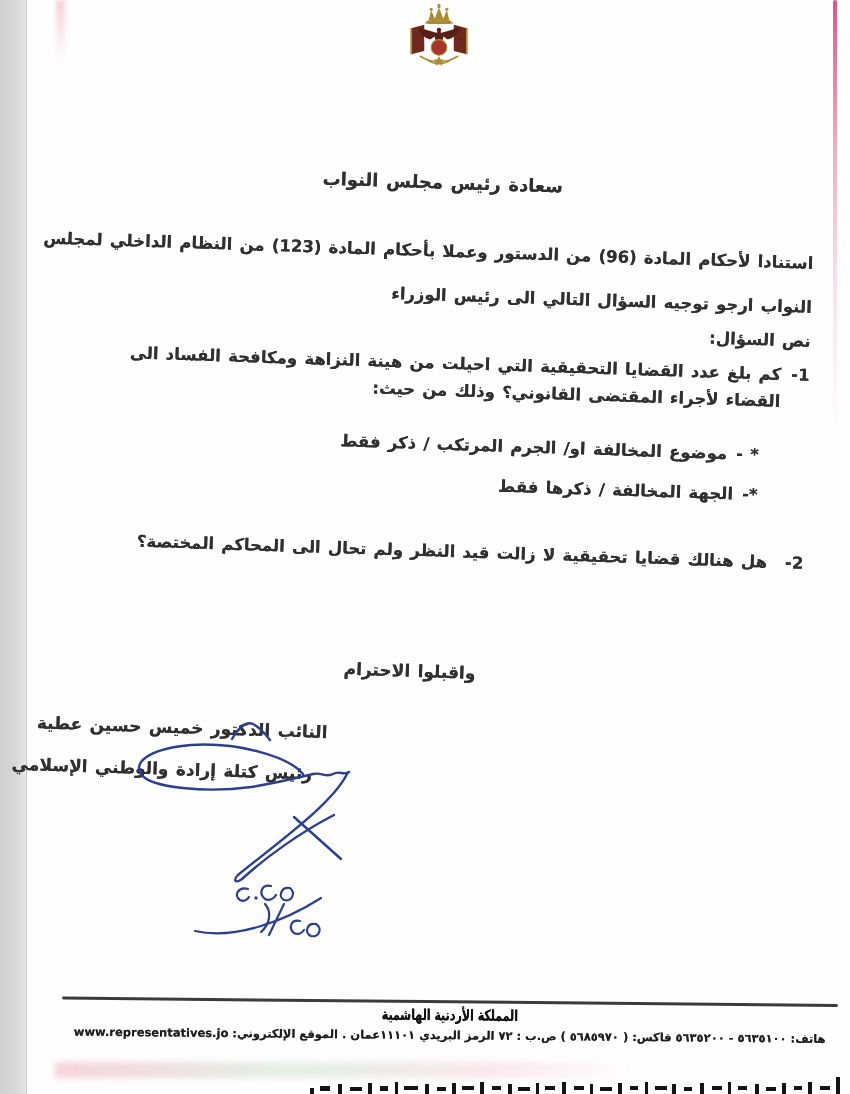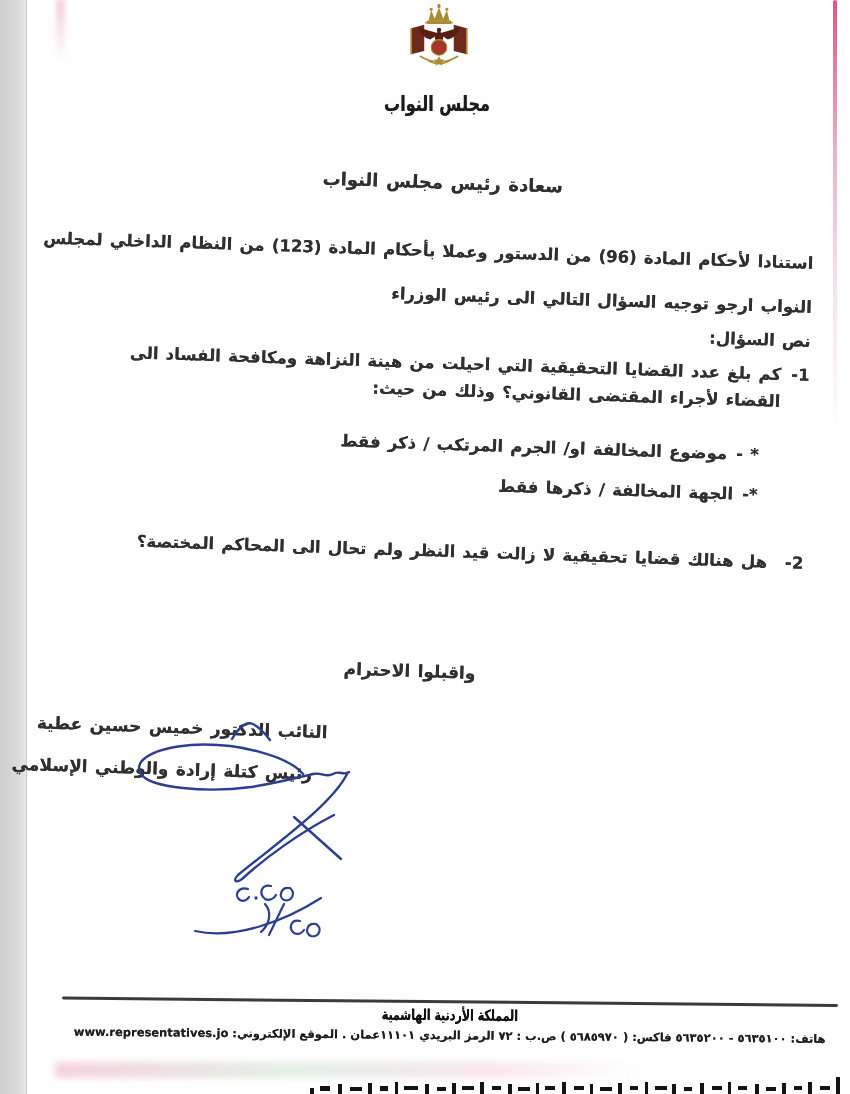--- a/index.html
+++ b/index.html
@@ -117,23 +117,20 @@
         <circle cx="50" cy="50" r="9" fill="none" stroke-width="1.2" stroke="#ab8a33"></circle>
       </g>
       <g fill="none" stroke-width="2" stroke="#ab8a33">
         <path d="M28 60 Q50 74 72 60"></path>
         <path d="M38 66 Q50 72 62 66" stroke-width="1.4"></path>
       </g>
       <g fill="#ab8a33">
         <path d="M50 60 L52 64 L56 64 L53 67 L54 71 L50 68.5 L46 71 L47 67 L44 64 L48 64 Z"></path>
       </g>
     </svg>
-  </div>
-  <div class="callig-row">
-    <span class="council-callig">مجلس النواب</span>
   </div>
 
   <main class="letter">
     <div class="salutation">سعادة رئيس مجلس النواب</div>
 
     <p class="intro">
       <span class="line">استنادا لأحكام المادة (96) من الدستور وعملا بأحكام المادة (123) من النظام الداخلي لمجلس</span>
       <span class="line">النواب ارجو توجيه السؤال التالي الى رئيس الوزراء</span>
     </p>
 

